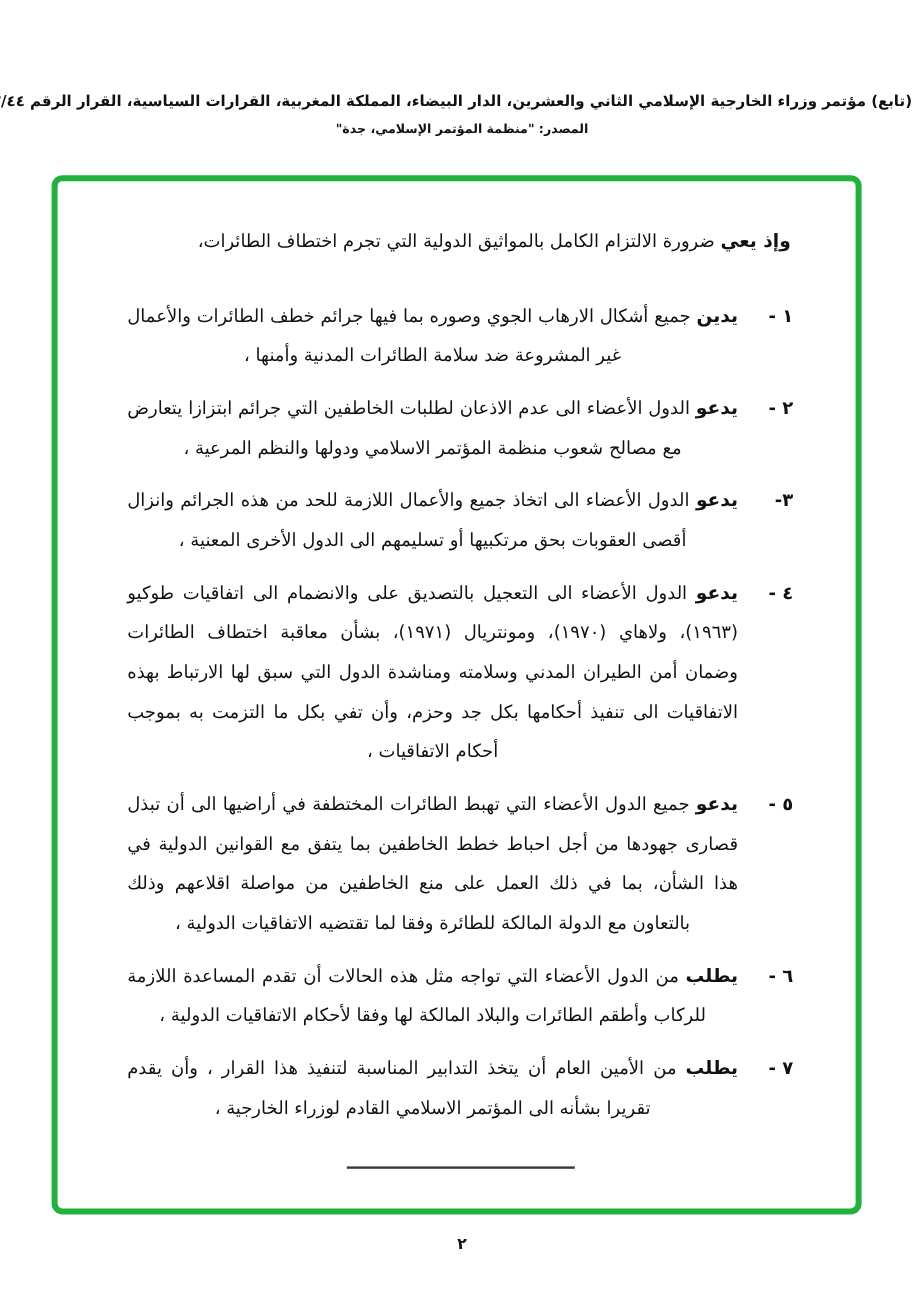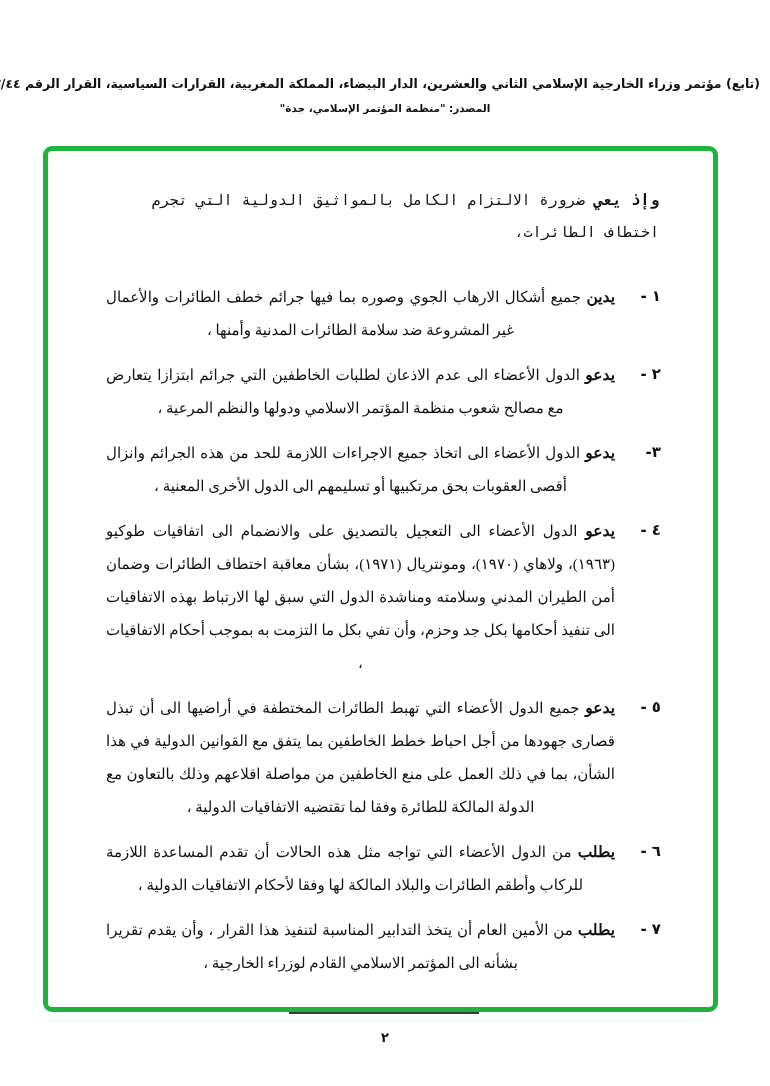--- a/index.html
+++ b/index.html
@@ -47,21 +47,20 @@
     border-radius: 9px;
     padding: 28px 52px 0 58px;
     direction: rtl;
   }
   .preamble {
     margin: 6px 0 30px 0;
     font-size: 15px;
     line-height: 32px;
     text-align: right;
     padding-right: 2px;
-    font-family: Liberation Mono, monospace;
   }
   .preamble b { font-size: 15.5px; }
   .item {
     display: flex;
     direction: rtl;
     margin-bottom: 11px;
   }
   .item-num {
     flex: 0 0 46px;
     font-size: 15px;
@@ -69,21 +68,20 @@
     font-weight: bold;
     white-space: nowrap;
   }
   .item-text {
     flex: 1 1 auto;
     margin: 0;
     font-size: 15px;
     line-height: 33px;
     text-align: justify;
     text-align-last: center;
-    font-family: Liberation Serif, serif;
   }
   .item-text b { font-size: 15.5px; }
   .divider {
     width: 190px;
     height: 0;
     border-top: 2px solid #3a3a3a;
     margin: 32px auto 0 auto;
   }
   .page-number {
     position: absolute;
@@ -115,21 +113,21 @@
       <p class="item-text"><b>يدين</b> <span>جميع أشكال الارهاب الجوي وصوره بما فيها جرائم خطف الطائرات والأعمال غير المشروعة ضد سلامة الطائرات المدنية وأمنها ،</span></p>
     </div>
 
     <div class="item">
       <div class="item-num">٢ -</div>
       <p class="item-text"><b>يدعو</b> <span>الدول الأعضاء الى عدم الاذعان لطلبات الخاطفين التي جرائم ابتزازا يتعارض مع مصالح شعوب منظمة المؤتمر الاسلامي ودولها والنظم المرعية ،</span></p>
     </div>
 
     <div class="item">
       <div class="item-num">٣-</div>
-      <p class="item-text"><b>يدعو</b> <span>الدول الأعضاء الى اتخاذ جميع الاجراءات اللازمة للحد من هذه الجرائم وانزال أقصى العقوبات بحق مرتكبيها أو تسليمهم الى الدول الأخرى المعنية ،</span></p>
+      <p class="item-text"><b>يدعو</b> <span>الدول الأعضاء الى اتخاذ جميع والأعمال اللازمة للحد من هذه الجرائم وانزال أقصى العقوبات بحق مرتكبيها أو تسليمهم الى الدول الأخرى المعنية ،</span></p>
     </div>
 
     <div class="item">
       <div class="item-num">٤ -</div>
       <p class="item-text"><b>يدعو</b> <span>الدول الأعضاء الى التعجيل بالتصديق على والانضمام الى اتفاقيات طوكيو (١٩٦٣)، ولاهاي (١٩٧٠)، ومونتريال (١٩٧١)، بشأن معاقبة اختطاف الطائرات وضمان أمن الطيران المدني وسلامته ومناشدة الدول التي سبق لها الارتباط بهذه الاتفاقيات الى تنفيذ أحكامها بكل جد وحزم، وأن تفي بكل ما التزمت به بموجب أحكام الاتفاقيات ،</span></p>
     </div>
 
     <div class="item">
       <div class="item-num">٥ -</div>
       <p class="item-text"><b>يدعو</b> <span>جميع الدول الأعضاء التي تهبط الطائرات المختطفة في أراضيها الى أن تبذل قصارى جهودها من أجل احباط خطط الخاطفين بما يتفق مع القوانين الدولية في هذا الشأن، بما في ذلك العمل على منع الخاطفين من مواصلة اقلاعهم وذلك بالتعاون مع الدولة المالكة للطائرة وفقا لما تقتضيه الاتفاقيات الدولية ،</span></p>

